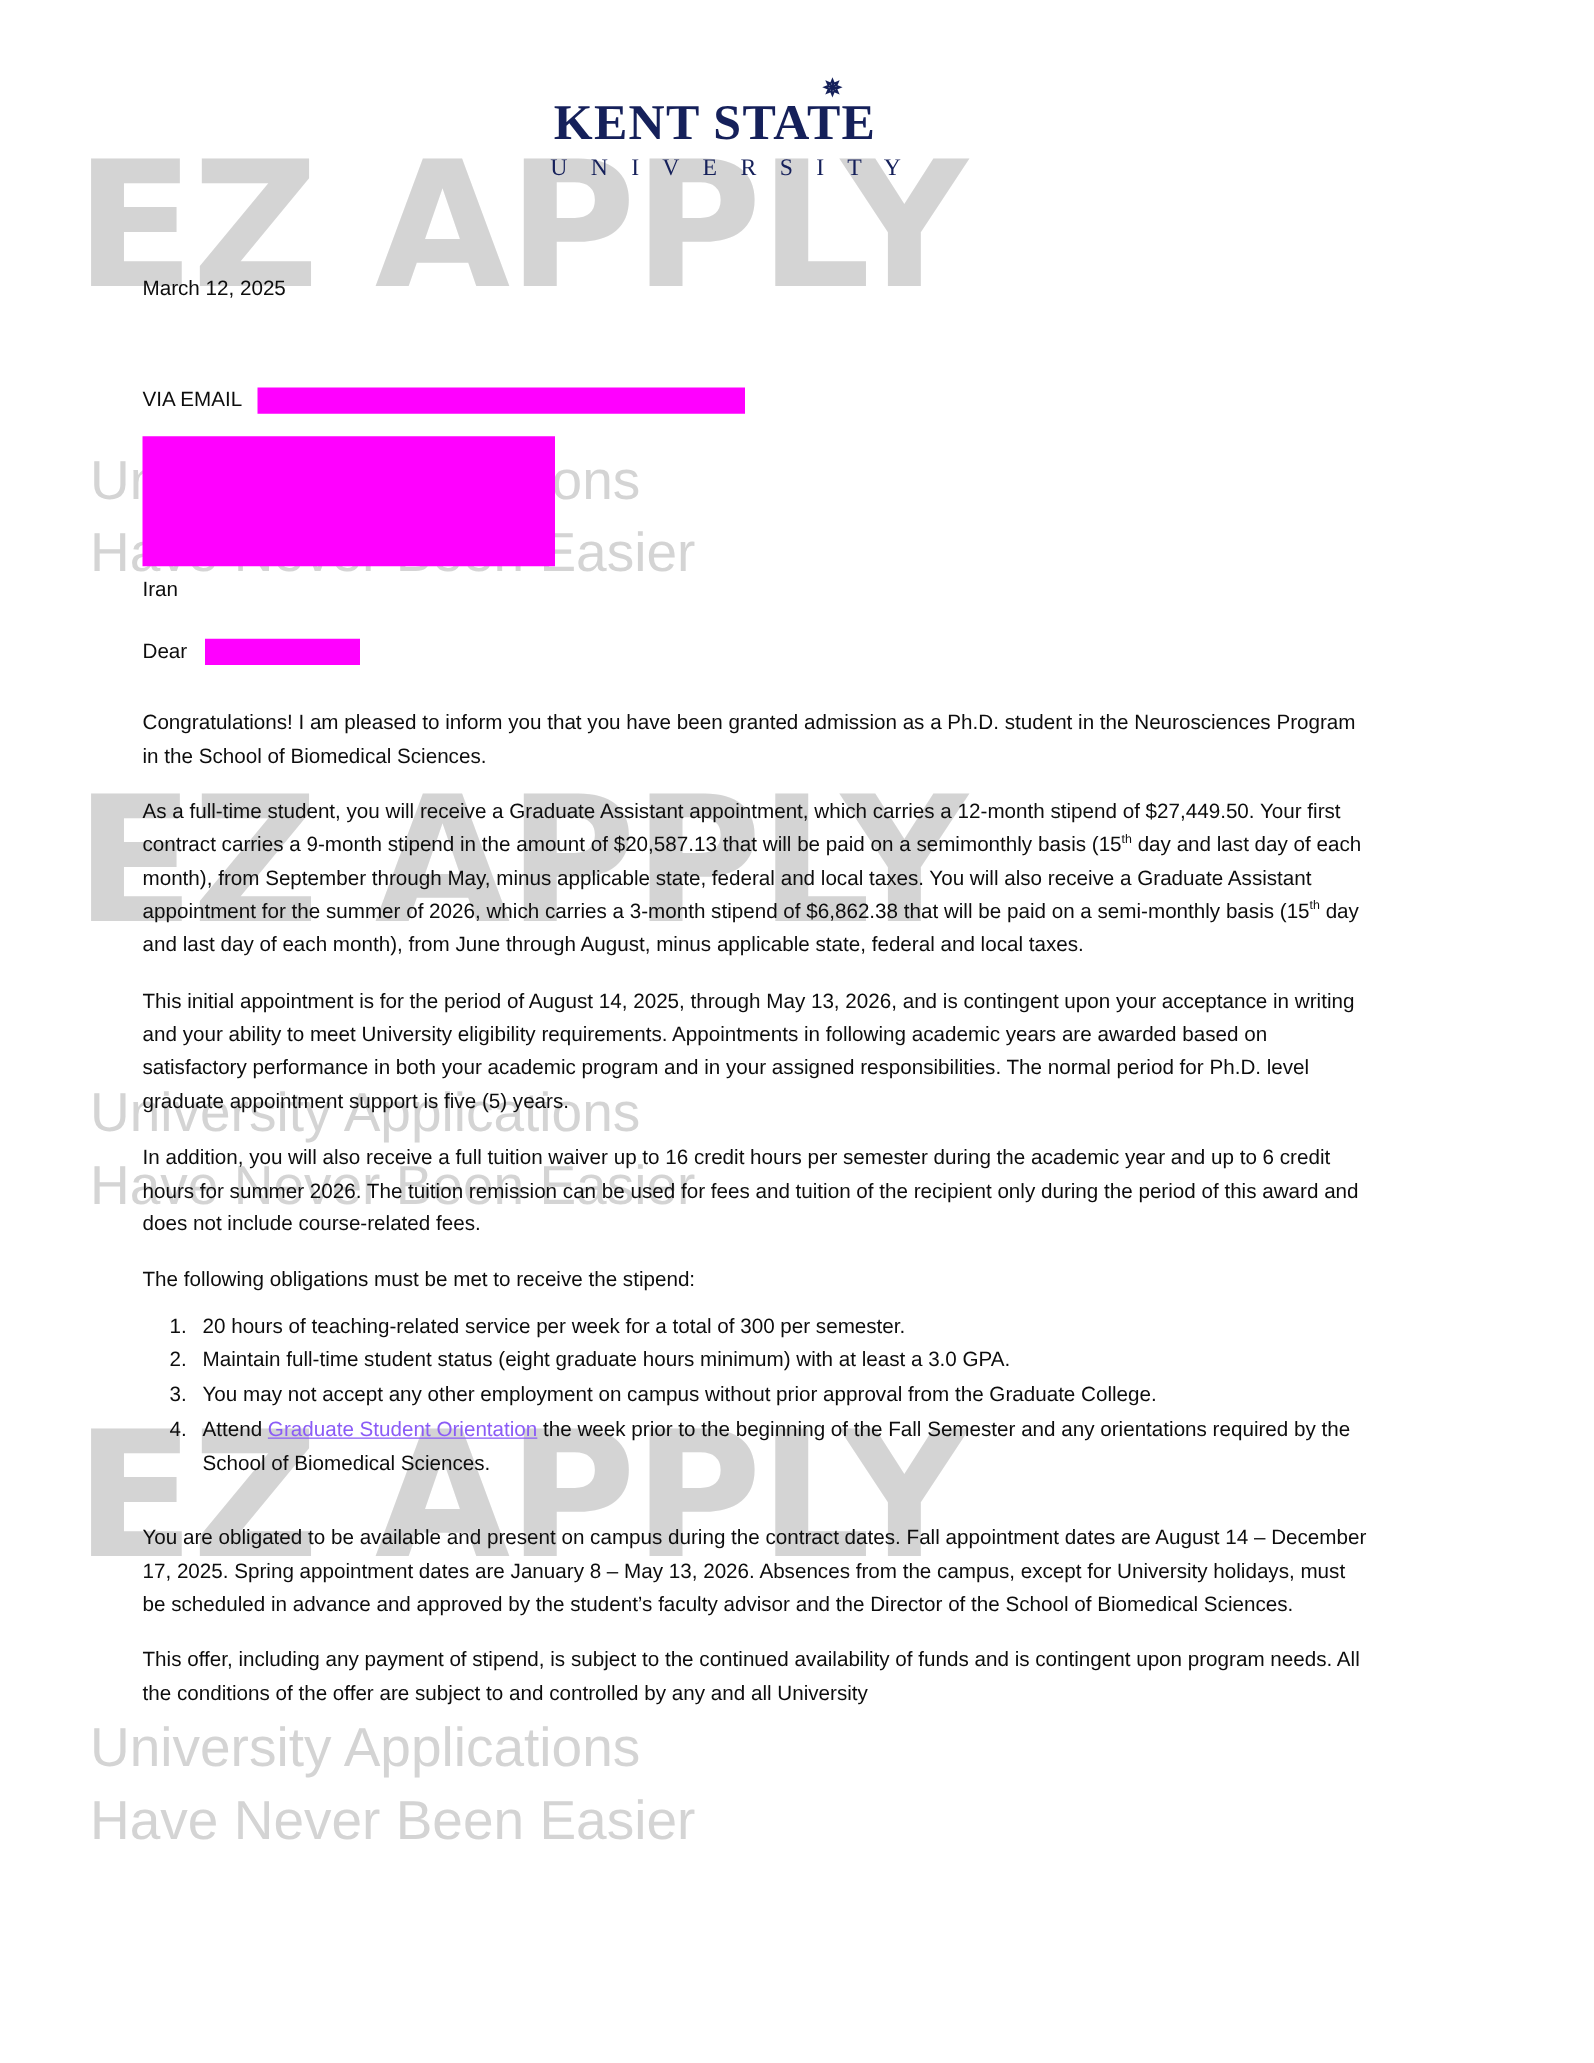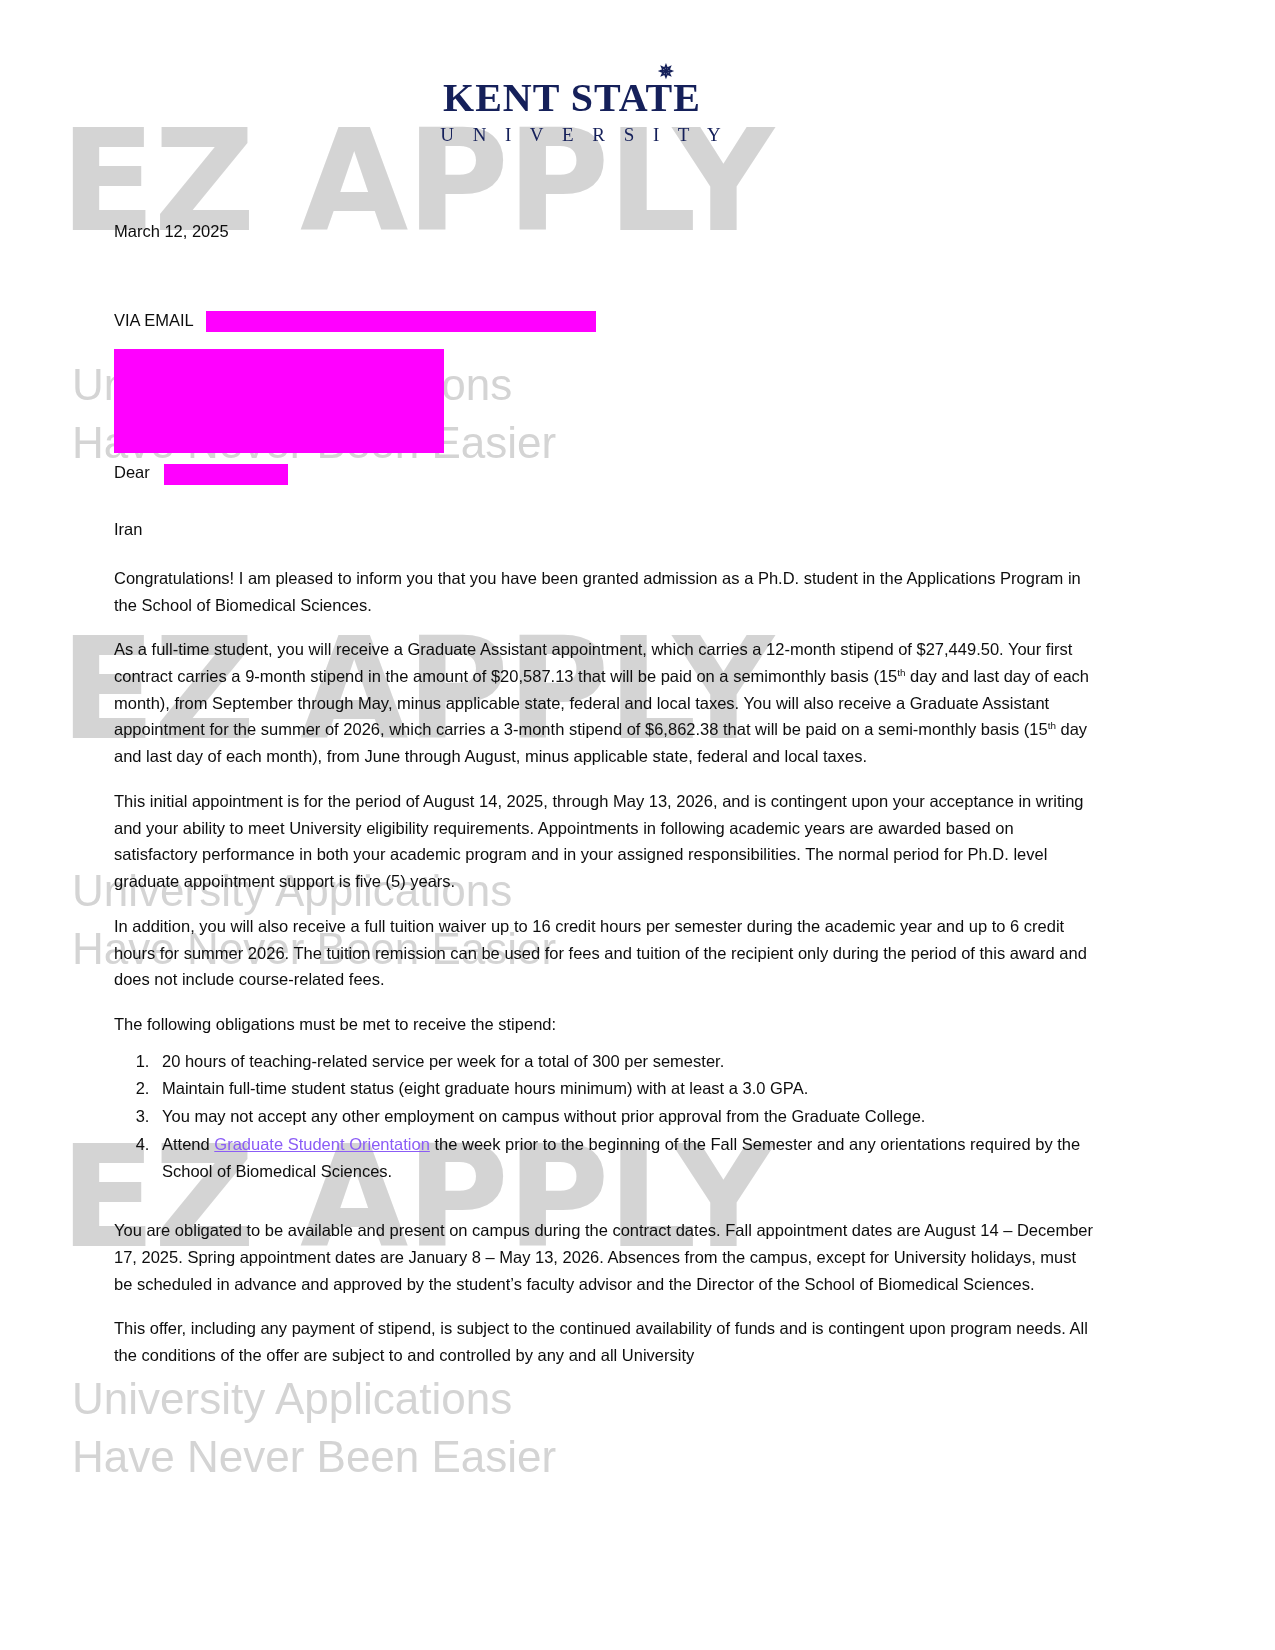--- a/index.html
+++ b/index.html
@@ -163,28 +163,28 @@
 
       <p style="margin-bottom:62px;">March 12, 2025</p>
 
       <p style="margin-bottom:16px;">
         <span>VIA EMAIL</span>
         <span class="redact" style="width:390px; margin-left:8px;"></span>
       </p>
 
       <div class="redact-block"></div>
 
+      <p style="margin-bottom:22px;">Iran</p>
+
       <p style="margin-bottom:30px;">
         <span>Dear</span>
         <span class="redact" style="width:124px; margin-left:10px;"></span>
       </p>
 
-      <p style="margin-bottom:22px;">Iran</p>
-
-      <p>Congratulations!  I am pleased to inform you that you have been granted admission as a Ph.D. student in the Applications Program in the School of Biomedical Sciences.</p>
+      <p>Congratulations!  I am pleased to inform you that you have been granted admission as a Ph.D. student in the Neurosciences Program in the School of Biomedical Sciences.</p>
 
       <p>
         <span>As a full-time student, you will receive a Graduate Assistant appointment, which carries a 12-month stipend of $27,449.50. Your first contract carries a 9-month stipend in the amount of $20,587.13 that will be paid on a semimonthly basis (15</span><sup>th</sup><span> day and last day of each month), from September through May, minus applicable state, federal and local taxes. You will also receive a Graduate Assistant appointment for the summer of 2026, which carries a 3-month stipend of $6,862.38 that will be paid on a semi-monthly basis (15</span><sup>th</sup><span> day and last day of each month), from June through August, minus applicable state, federal and local taxes.</span>
       </p>
 
       <p>This initial appointment is for the period of August 14, 2025, through May 13, 2026, and is contingent upon your acceptance in writing and your ability to meet University eligibility requirements. Appointments in following academic years are awarded based on satisfactory performance in both your academic program and in your assigned responsibilities. The normal period for Ph.D. level graduate appointment support is five (5) years.</p>
 
       <p>In addition, you will also receive a full tuition waiver up to 16 credit hours per semester during the academic year and up to 6 credit hours for summer 2026. The tuition remission can be used for fees and tuition of the recipient only during the period of this award and does not include course-related fees.</p>
 
       <p style="margin-bottom:10px;">The following obligations must be met to receive the stipend:</p>

